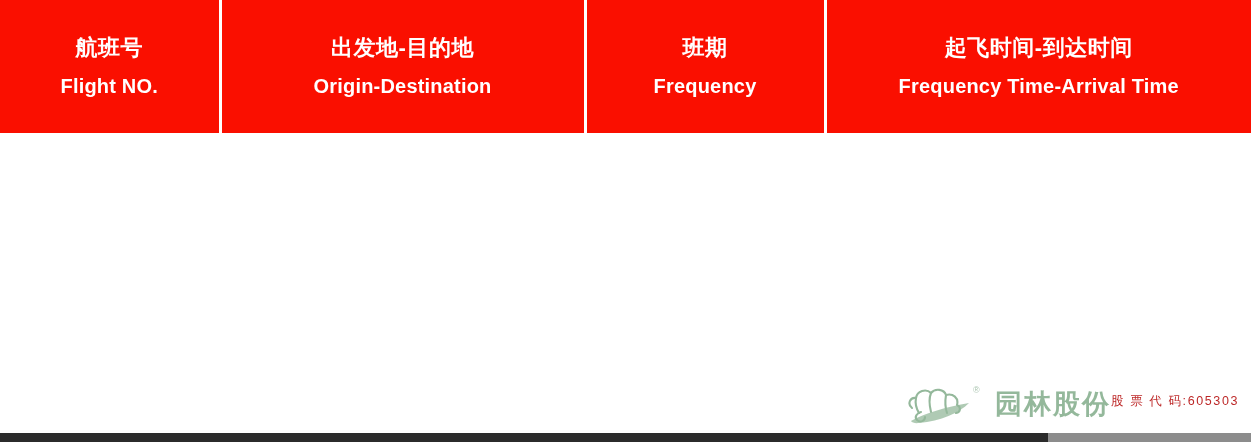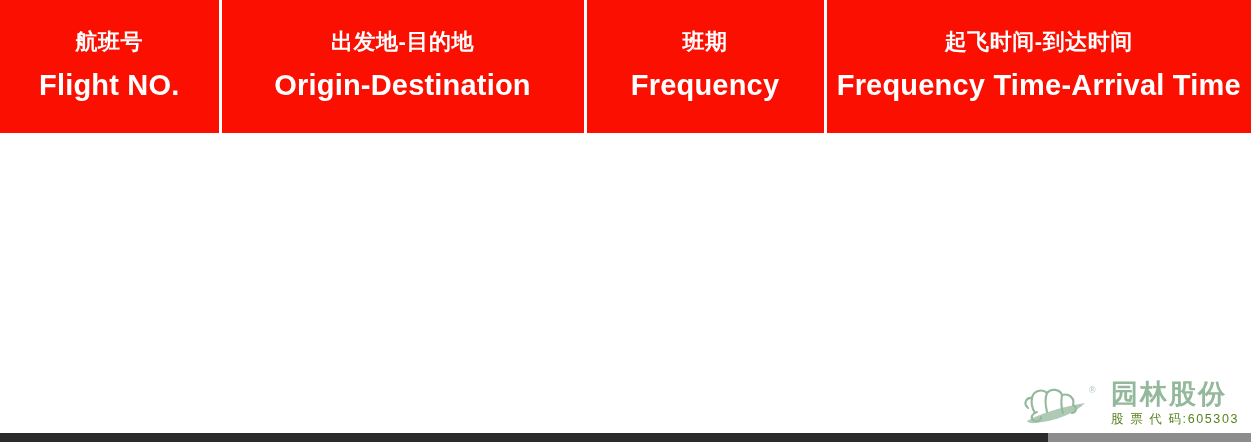--- a/index.html
+++ b/index.html
@@ -41,21 +41,21 @@
   .th-cell.last { border-right: none; }
 
   .th-cn {
     display: block;
     font-size: 22px;
     letter-spacing: 0.5px;
     white-space: nowrap;
   }
   .th-en {
     display: block;
-    font-size: 29px;
+    font-size: 20px;
     letter-spacing: 0.2px;
     white-space: nowrap;
     margin-top: 11px;
   }
 
   
   .col-flight { width: 220px; }
   .col-route  { width: 365px; }
   .col-freq   { width: 240px; }
   .col-time   { width: 426px; }
@@ -87,34 +87,34 @@
     opacity: 0.95;
   }
 
   .wm-mark {
     width: 86px;
     height: 48px;
     flex: 0 0 auto;
     position: relative;
   }
 
-  .wm-text { display: flex; flex-direction: column; justify-content: center; }
+  .wm-text { display: flex; flex-direction: row; justify-content: center; }
 
   .wm-name {
     font-size: 27px;
     font-weight: bold;
     color: #8fb596;
     letter-spacing: 2px;
     line-height: 1.05;
     white-space: nowrap;
   }
 
   .wm-code {
     font-size: 12.5px;
-    color: #4d7c0f;
+    color: #b91c1c;
     letter-spacing: 1.6px;
     margin-top: 3px;
     white-space: nowrap;
   }
 
   
   .bottom-bar {
     position: absolute;
     left: 0;
     bottom: 0;

